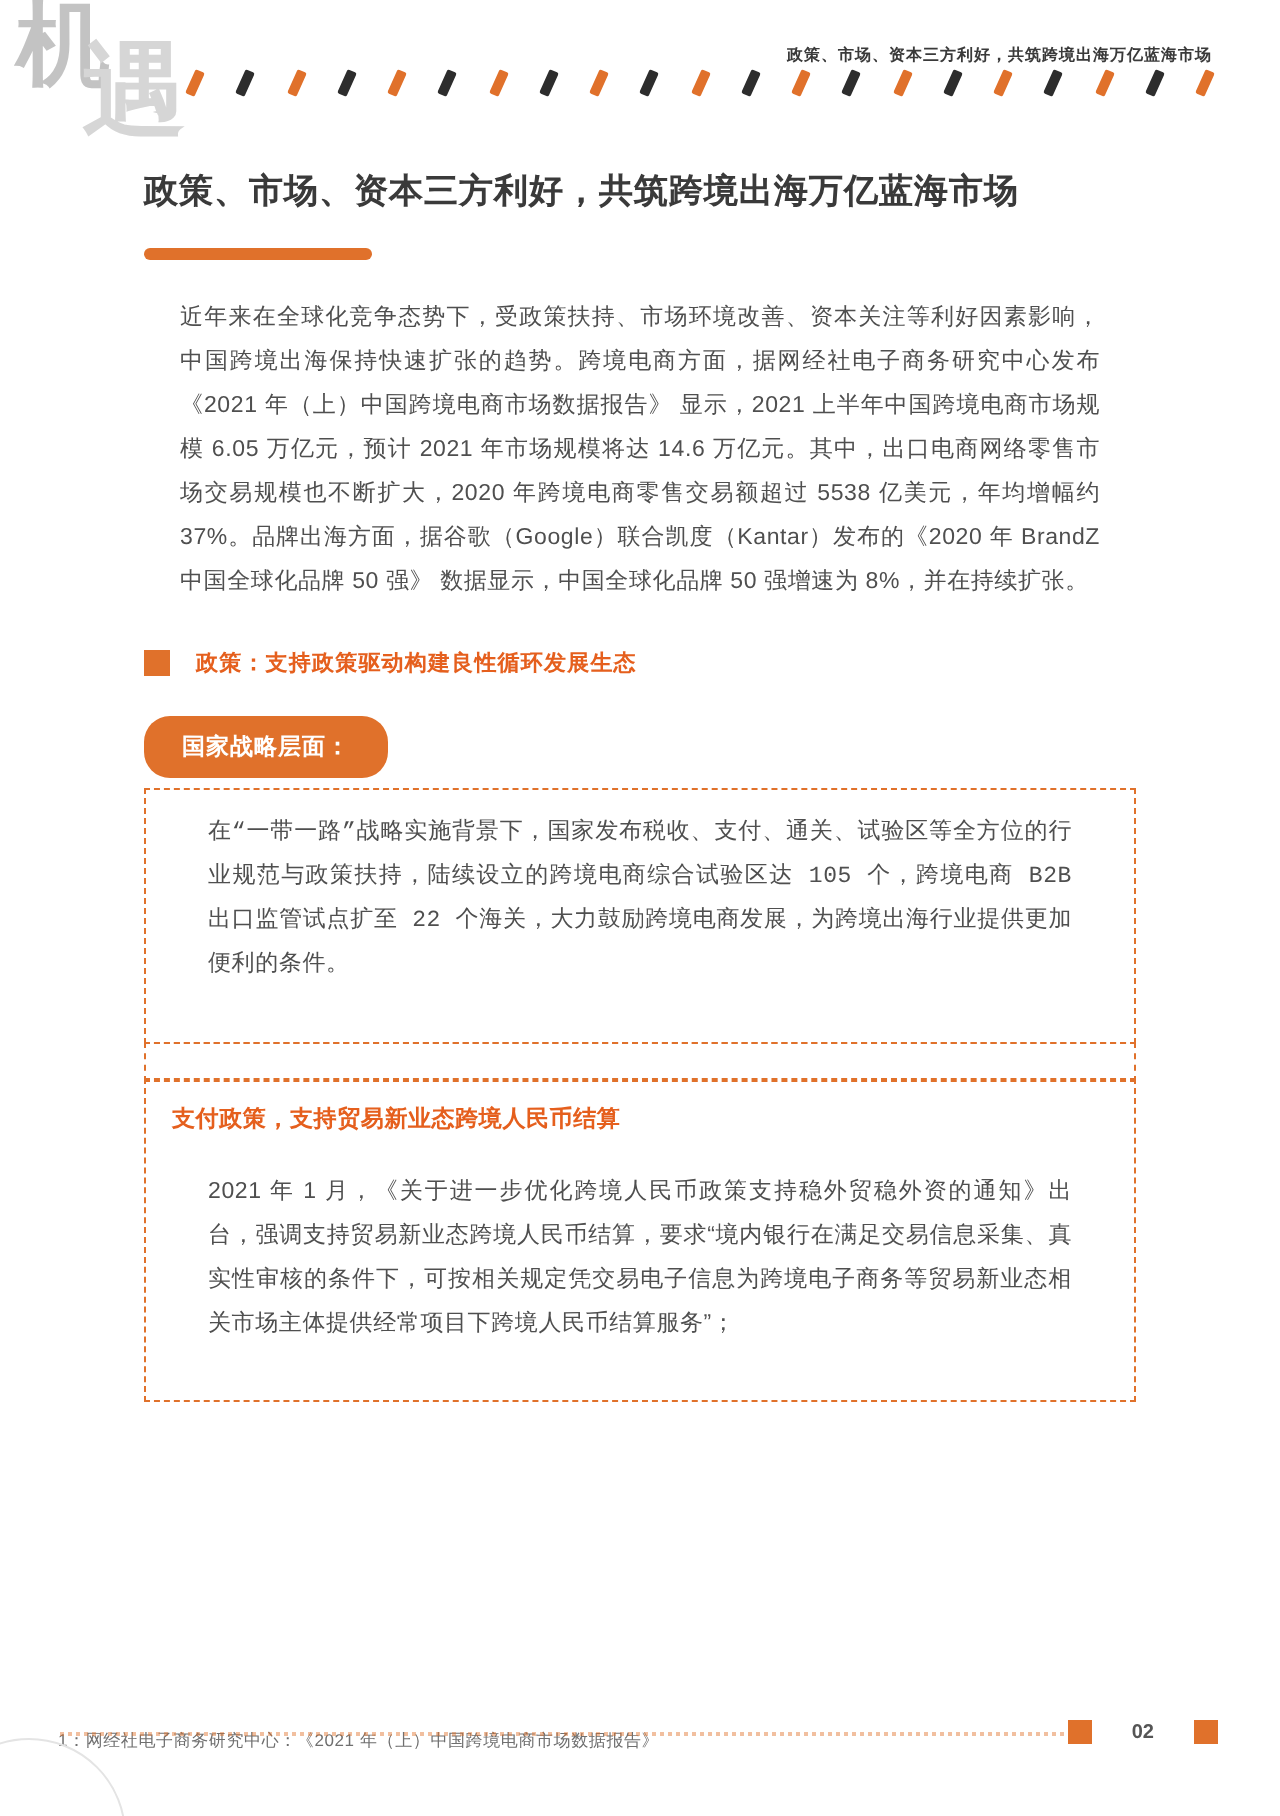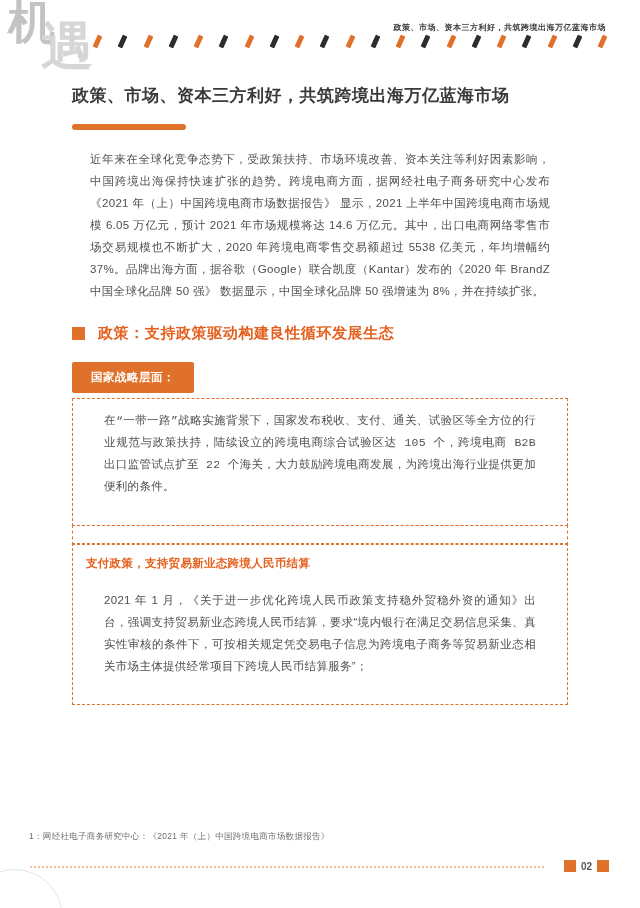--- a/index.html
+++ b/index.html
@@ -22,35 +22,35 @@
   .slash{width:5px;height:13px;background:var(--accent);transform:rotate(24deg);border-radius:1px;}
   .slash.dark{background:#2d2d2d;}
   
   .content{position:absolute;left:72px;right:72px;top:84px;}
   .title{margin:0;font-size:17px;line-height:24px;font-weight:bold;color:var(--ink);letter-spacing:0.5px;}
   .title-underline{width:114px;height:6px;border-radius:3px;background:var(--accent);margin-top:16px;}
   p.body{margin:18px;text-align:justify;font-size:11.5px;line-height:22px;color:var(--body);letter-spacing:0.3px;}
   .p1{margin-top:18px;}
   .section-heading{margin-top:22px;display:flex;align-items:center;gap:13px;}
   .sq{width:13px;height:13px;background:var(--accent);flex:0 0 auto;}
-  .heading-text{font-size:15px;font-weight:bold;color:var(--heading);letter-spacing:0.6px;}
+  .heading-text{font-size:11px;font-weight:bold;color:var(--heading);letter-spacing:0.6px;}
   .p2{margin-top:18px;}
   .label-box{margin-top:19px;display:inline-block;background:var(--accent);color:#ffffff;
-    font-size:11.5px;font-weight:bold;padding:8px 19px;border-radius:2px;letter-spacing:0.5px;}
+    font-size:11.5px;font-weight:bold;padding:8px 19px;border-radius:13px;letter-spacing:0.5px;}
   .dashed-box{border:1.5px dashed var(--accent);padding:9px 13px;}
   .dashed-box.first{margin-top:5px;font-family:Liberation Mono, monospace;}
   .dashed-box.stacked{margin-top:-1.5px;}
   .box-subheading{color:var(--heading);font-weight:bold;font-size:11.5px;margin-top:3px;letter-spacing:0.3px;}
   .box-text{margin-top:10px;}
   .box-text.solo{margin-top:2px;}
   
-  .footnotes{position:absolute;left:29px;top:826px;}
+  .footnotes{position:absolute;left:29px;top:860px;}
   .footnote{font-size:8.5px;color:#6f6f6f;line-height:20px;letter-spacing:0.3px;}
   .footer-line{position:absolute;left:30px;right:96px;top:866px;border-top:2px dotted rgba(224,113,43,0.45);}
-  .page-number-wrap{position:absolute;right:31px;top:860px;display:flex;align-items:center;gap:5px;padding-left:24px;}
+  .page-number-wrap{position:absolute;right:31px;top:860px;display:flex;align-items:center;gap:20px;padding-left:24px;}
   .pn-sq{width:12px;height:12px;background:var(--accent);}
   .pn{font-size:10px;font-weight:bold;color:#555555;}
   .corner-curl{position:absolute;left:-34px;bottom:-58px;width:95px;height:95px;border:1px solid #e4e4e4;border-radius:50%;}
 </style>
 </head>
 <body>
 
 <div class="page">
 
   <span class="wm1">机</span>

